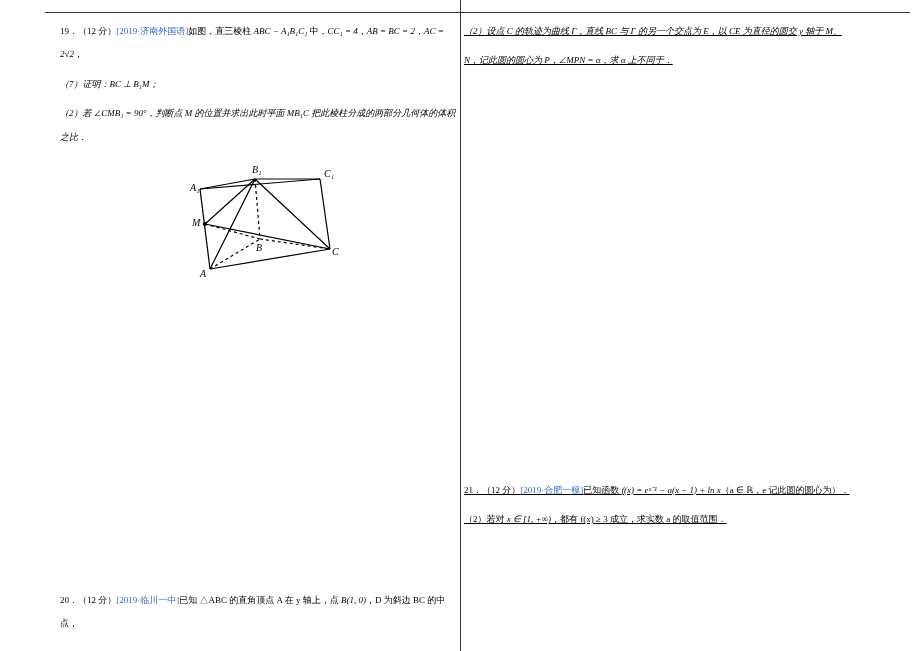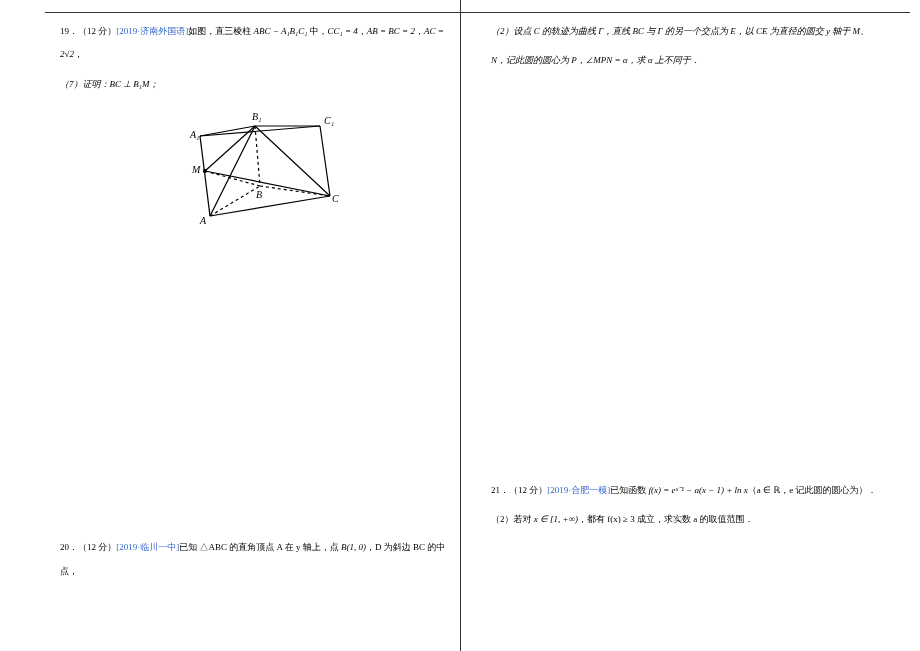--- a/index.html
+++ b/index.html
@@ -26,21 +26,21 @@
     height: 651px;
     border-left: 0.5px solid #333;
   }
   .col {
     position: absolute;
     top: 20px;
     width: 400px;
     line-height: 2.6;
   }
   .col-left  { left: 60px; }
-  .col-right { left: 491px; }
+  .col-right { left: 464px; text-decoration: underline; }
   .block { margin-bottom: 6px; }
   .link { color: #3366cc; }
   .it { font-style: italic; font-family: "Times New Roman", serif; }
   .top-border {
     position: absolute;
     left: 45px;
     right: 10px;
     top: 12px;
     border-top: 0.5px solid #333;
   }
@@ -60,20 +60,23 @@
 <div class="page">
   <div class="top-border"></div>
   <div class="divider"></div>
 
   <div class="col col-left">
     <div class="block">
       <span>19．（12 分）</span><span class="link">[2019·济南外国语]</span><span>如图，直三棱柱 </span><span class="it">ABC − A₁B₁C₁</span><span> 中，</span><span class="it">CC₁ = 4</span><span>，</span><span class="it">AB = BC = 2</span><span>，</span><span class="it">AC = 2√2</span><span>，</span>
     </div>
     <div class="block">
       <span class="it">（7）证明：BC ⊥ B₁M；</span>
+    </div>
+    <div class="block">
+      <span class="it">（2）若 ∠CMB₁ = 90°，判断点 M 的位置并求出此时平面 MB₁C 把此棱柱分成的两部分几何体的体积之比．</span>
     </div>
 
     <div class="figure">
       <svg viewBox="0 0 200 130">
         <g stroke="#000" stroke-width="1.2" fill="none">
           <line x1="40" y1="30" x2="160" y2="20"></line>
           <line x1="160" y1="20" x2="170" y2="90"></line>
           <line x1="40" y1="30" x2="50" y2="110"></line>
           <line x1="50" y1="110" x2="170" y2="90"></line>
           <line x1="40" y1="30" x2="95" y2="20"></line>

